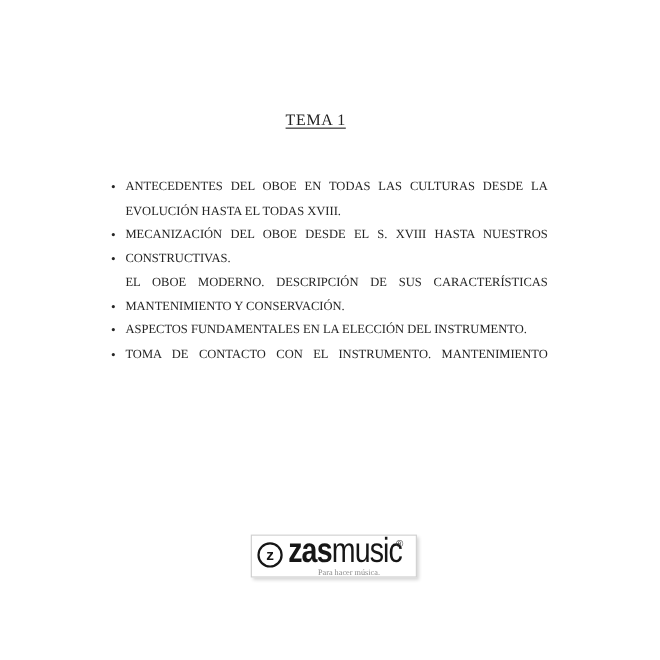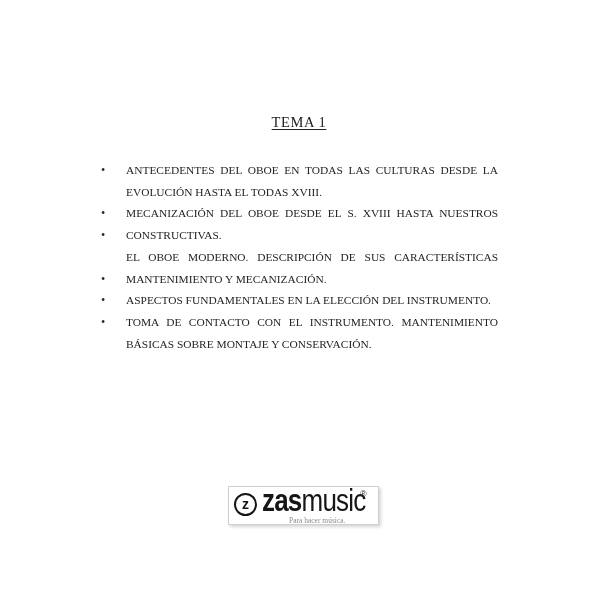--- a/index.html
+++ b/index.html
@@ -16,21 +16,21 @@
     font-family: "Liberation Serif", "DejaVu Serif", serif;
     color: #1f1f1f;
   }
 
   
   .title {
     position: absolute;
     top: 102px;
     left: 287px;
     transform: translateX(-50%);
-    margin: 12px;
+    margin: 0;
     font-size: 14.5px;
     font-weight: 500;
     letter-spacing: 0.6px;
     text-decoration: underline;
     text-underline-offset: 2px;
     white-space: nowrap;
     color: #222222;
   }
 
   
@@ -48,21 +48,20 @@
   }
   .marker {
     position: absolute;
     left: -13px;
     top: 0;
     font-size: 12px;
     line-height: 21.7px;
   }
   .ln {
     text-align: left;
-    margin-left: 12px;
   }
   .ln.just {
     text-align: justify;
     text-align-last: justify;
   }
 
   
   .logo {
     position: absolute;
     left: 228px;
@@ -151,32 +150,31 @@
     </div>
 
     <div class="item">
       <span class="marker">•</span>
       <div class="ln">CONSTRUCTIVAS.</div>
       <div class="ln just">EL OBOE MODERNO. DESCRIPCIÓN DE SUS CARACTERÍSTICAS</div>
     </div>
 
     <div class="item">
       <span class="marker">•</span>
-      <div class="ln">MANTENIMIENTO Y MECANIZACIÓN.</div>
+      <div class="ln">MANTENIMIENTO Y CONSERVACIÓN.</div>
     </div>
 
     <div class="item">
       <span class="marker">•</span>
       <div class="ln">ASPECTOS FUNDAMENTALES EN LA ELECCIÓN DEL INSTRUMENTO.</div>
     </div>
 
     <div class="item">
       <span class="marker">•</span>
       <div class="ln just">TOMA DE CONTACTO CON EL INSTRUMENTO. MANTENIMIENTO</div>
-      <div class="ln">BÁSICAS SOBRE MONTAJE Y CONSERVACIÓN.</div>
     </div>
 
   </div>
 
   <div class="logo">
     <span class="zcircle">
       <span class="zletter">z</span>
     </span>
     <span class="brand"><span class="brand-bold">zas</span><span class="brand-light">music</span></span>
     <span class="reg">®</span>

